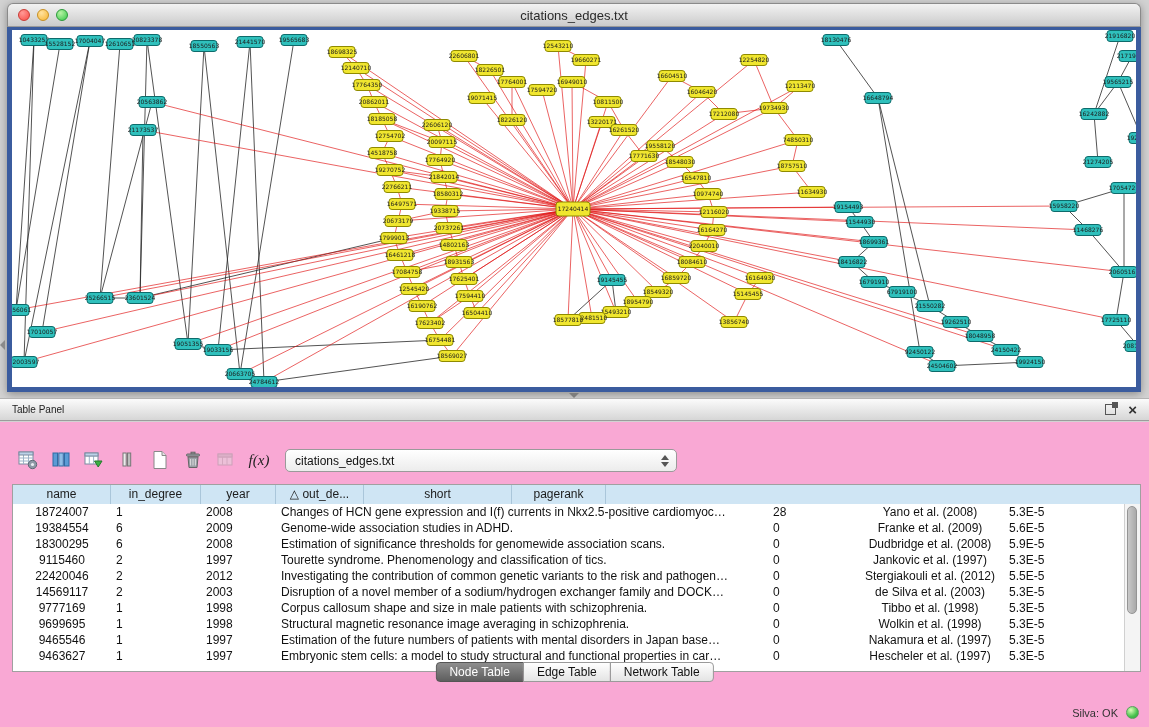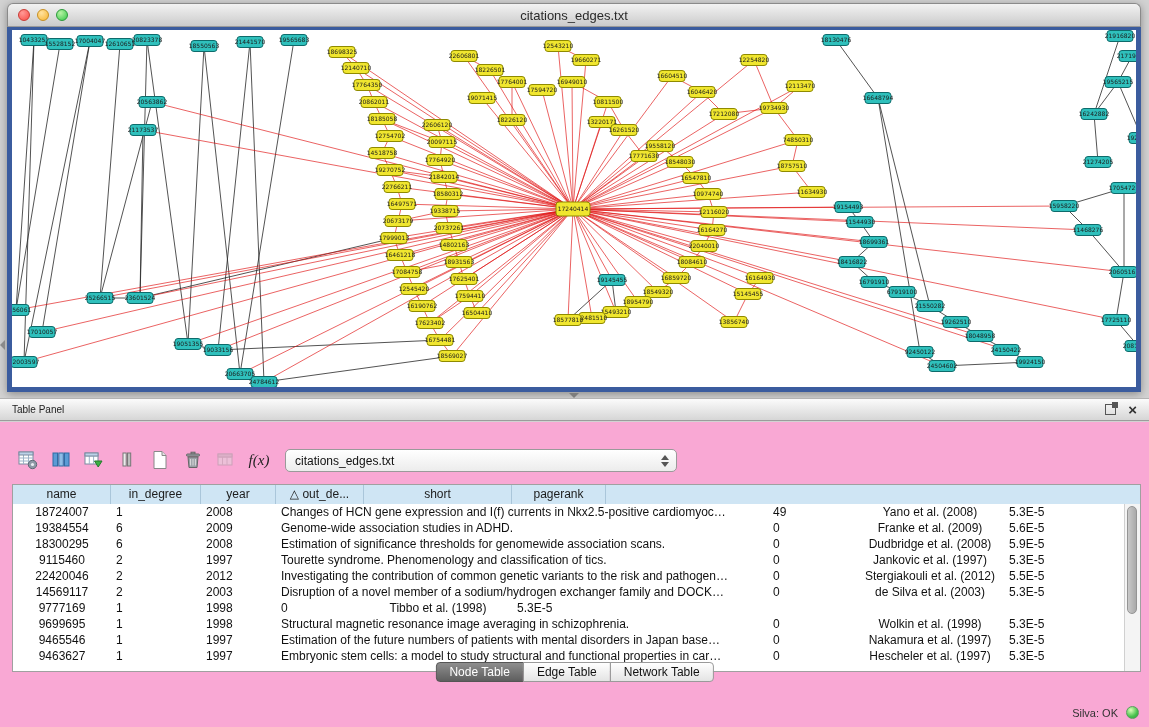--- a/index.html
+++ b/index.html
@@ -878,21 +878,21 @@
       <div class="th c5">short</div>
       <div class="th c6">pagerank</div>
       <div class="th filler"></div>
     </div>
     <div class="tbody" id="table-body">
         <div class="trow">
           <div class="tcell c0">18724007</div>
           <div class="tcell c1">1</div>
           <div class="tcell c2">2008</div>
           <div class="tcell c3">Changes of HCN gene expression and I(f) currents in Nkx2.5-positive cardiomyoc…</div>
-          <div class="tcell c4">49</div>
+          <div class="tcell c4">28</div>
           <div class="tcell c5">Yano et al. (2008)</div>
           <div class="tcell c6">5.3E-5</div>
         </div>
         <div class="trow">
           <div class="tcell c0">19384554</div>
           <div class="tcell c1">6</div>
           <div class="tcell c2">2009</div>
           <div class="tcell c3">Genome-wide association studies in ADHD.</div>
           <div class="tcell c4">0</div>
           <div class="tcell c5">Franke et al. (2009)</div>
@@ -931,20 +931,21 @@
           <div class="tcell c2">2003</div>
           <div class="tcell c3">Disruption of a novel member of a sodium/hydrogen exchanger family and DOCK…</div>
           <div class="tcell c4">0</div>
           <div class="tcell c5">de Silva et al. (2003)</div>
           <div class="tcell c6">5.3E-5</div>
         </div>
         <div class="trow">
           <div class="tcell c0">9777169</div>
           <div class="tcell c1">1</div>
           <div class="tcell c2">1998</div>
+          <div class="tcell c3">Corpus callosum shape and size in male patients with schizophrenia.</div>
           <div class="tcell c4">0</div>
           <div class="tcell c5">Tibbo et al. (1998)</div>
           <div class="tcell c6">5.3E-5</div>
         </div>
         <div class="trow">
           <div class="tcell c0">9699695</div>
           <div class="tcell c1">1</div>
           <div class="tcell c2">1998</div>
           <div class="tcell c3">Structural magnetic resonance image averaging in schizophrenia.</div>
           <div class="tcell c4">0</div>

